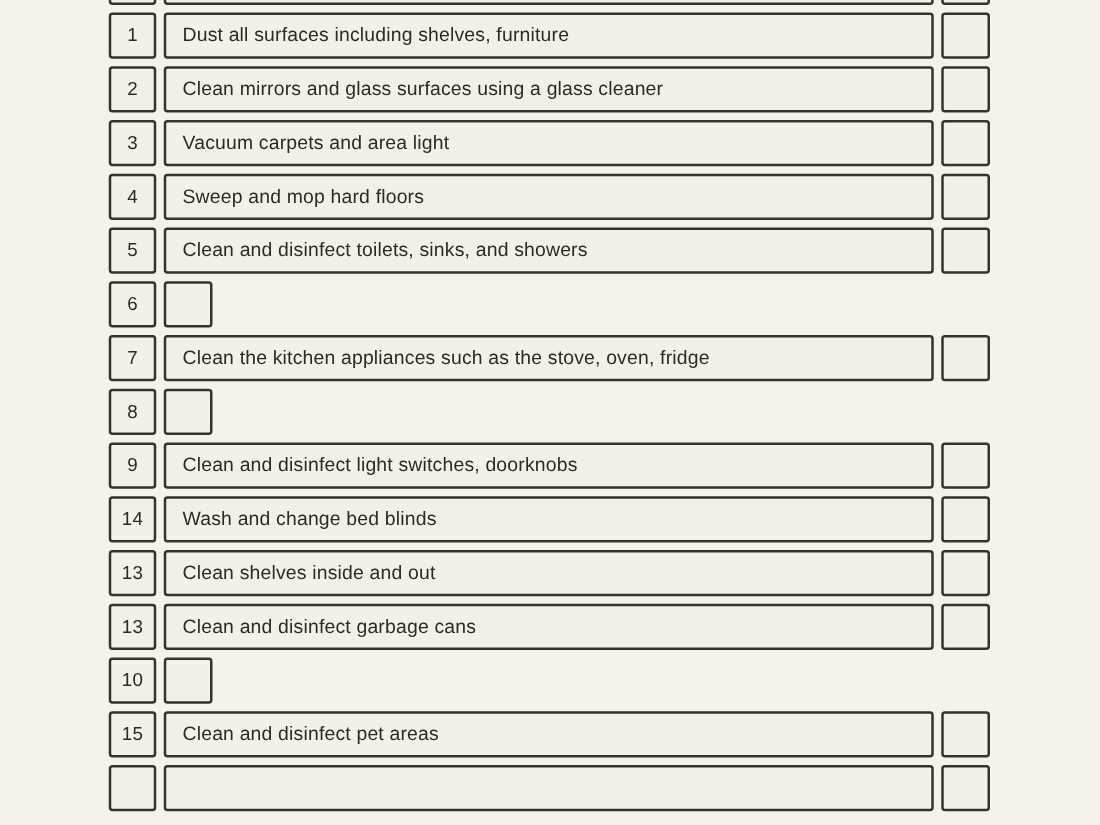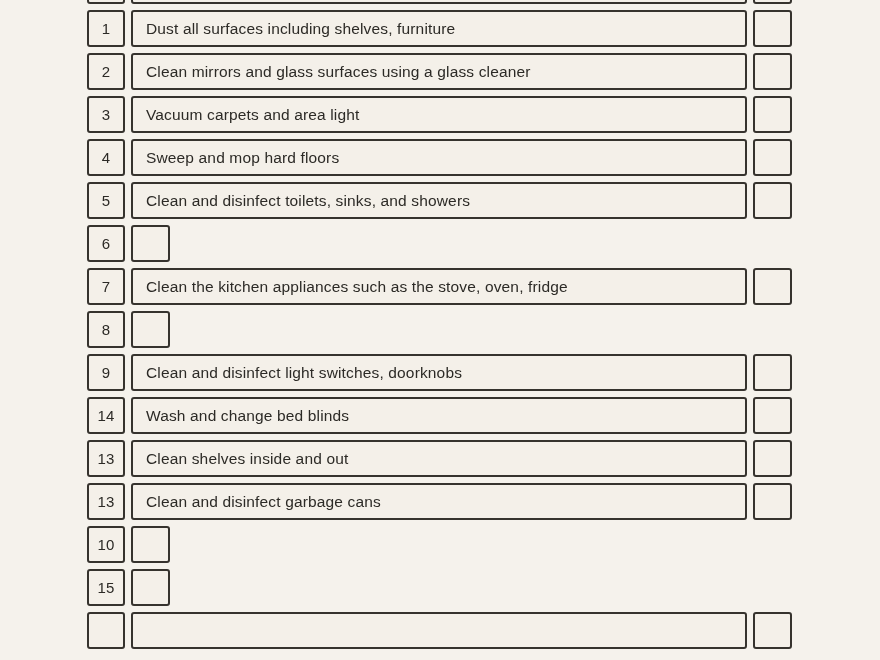--- a/index.html
+++ b/index.html
@@ -152,20 +152,21 @@
     <div class="cell check-cell"></div>
   </div>
 
   <div class="row">
     <div class="cell num-cell">10</div>
     <div class="cell check-cell"></div>
   </div>
 
   <div class="row">
     <div class="cell num-cell">15</div>
+    <div class="cell task-cell">Clean and disinfect pet areas</div>
     <div class="cell check-cell"></div>
   </div>
 <div class="row">
     <div class="cell num-cell"></div>
     <div class="cell task-cell"></div>
     <div class="cell check-cell"></div>
   </div>
 
 </div>
 

